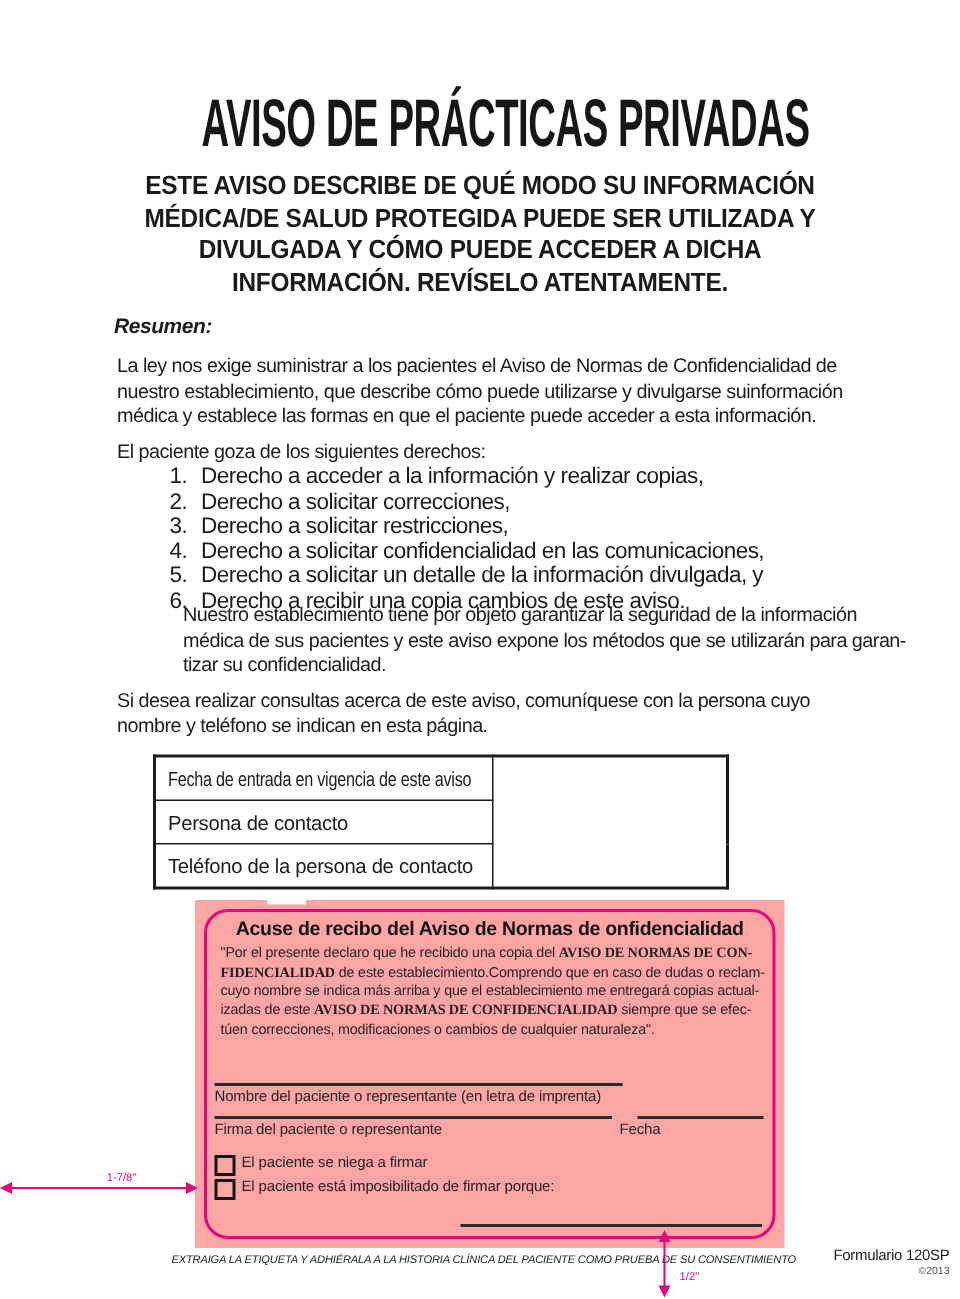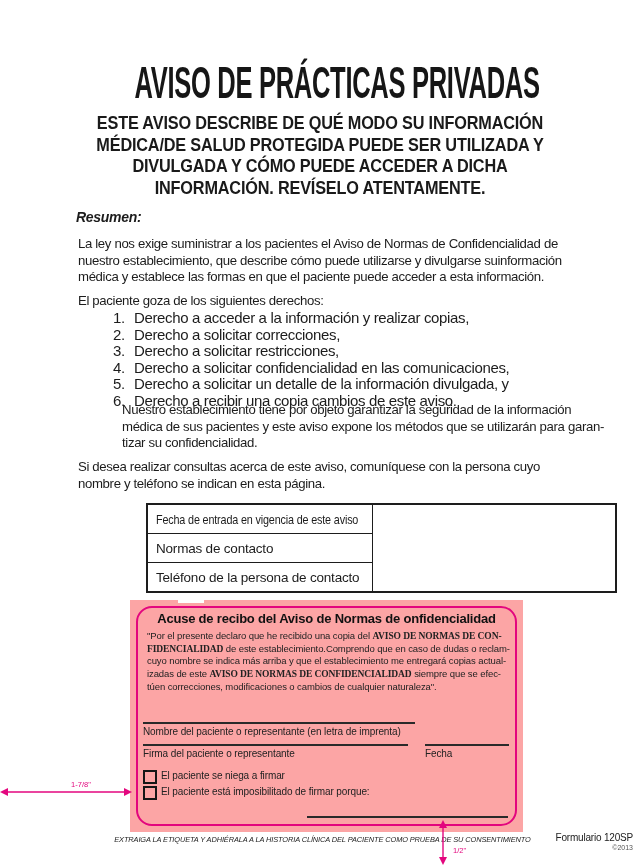--- a/index.html
+++ b/index.html
@@ -34,22 +34,22 @@
   .p1{top:236px;}
   .rights-intro{top:293px;}
   .rights{position:absolute;left:113px;top:310px;font-size:15px;line-height:16.6px;letter-spacing:-0.35px;}
   .right-item{white-space:nowrap;}
   .right-item .num{display:inline-block;width:21px;}
   .p2{top:402px;margin-left:44px;}
   .p3{top:459px;}
 
   
   .contact-table{
-    position:absolute;left:102px;top:503px;width:471px;height:85px;
-    border-collapse:collapse;table-layout:fixed;margin-left:44px;
+    position:absolute;left:102px;top:503px;width:384px;height:85px;
+    border-collapse:collapse;table-layout:fixed;
   }
   .contact-table td{
     border:1.6px solid #1d1d1d;font-size:13.5px;letter-spacing:-0.2px;
     padding:0 0 0 8px;vertical-align:middle;height:28px;
   }
   .contact-table{border:2px solid #1d1d1d;}
   .contact-table .lblcell{width:216px;}
   .cond{display:inline-block;white-space:nowrap;transform:scaleX(0.80);transform-origin:0 50%;}
 
   
@@ -73,21 +73,21 @@
   .ack-line{white-space:nowrap;}
   .ack-line .b{font-weight:bold;font-family:Liberation Serif, serif;}
   .uline{position:absolute;height:2px;background:#2a2a2a;}
   .u-name{left:13px;top:122px;width:272px;}
   .u-sig{left:13px;top:144px;width:265px;}
   .u-date{left:295px;top:144px;width:84px;}
   .u-reason{left:177px;top:216px;width:201px;}
   .small-label{position:absolute;font-size:10px;letter-spacing:-0.1px;color:#222;}
   .name-label{left:13px;top:126px;}
   .sig-label{left:13px;top:148px;}
-  .date-label{left:295px;top:148px;}
+  .date-label{left:283px;top:148px;}
   .cb{position:absolute;width:10px;height:10px;border:2px solid #161616;background:transparent;}
   .cb1{left:13px;top:170px;}
   .cb2{left:13px;top:186px;}
   .cb1-label{left:31px;top:170px;}
   .cb2-label{left:31px;top:186px;}
 
   
   .instruction{
     position:absolute;left:95px;top:835px;width:455px;text-align:center;
     font-size:7.4px;font-style:italic;letter-spacing:-0.1px;color:#222;
@@ -145,21 +145,21 @@
   <div class="bl">nombre y teléfono se indican en esta página.</div>
 </div>
 
 <table class="contact-table">
   <tbody>
       <tr>
     <td class="lblcell"><span class="cond">Fecha de entrada en vigencia de este aviso</span></td>
     <td rowspan="3"></td>
   </tr>
   <tr>
-    <td class="lblcell">Normas de contacto</td>
+    <td class="lblcell">Persona de contacto</td>
   </tr>
   <tr>
     <td class="lblcell">Teléfono de la persona de contacto</td>
   </tr>
 </tbody>
   </table>
 
 <div class="green-box">
   <div class="notch"></div>
   <div class="pink-border"></div>

